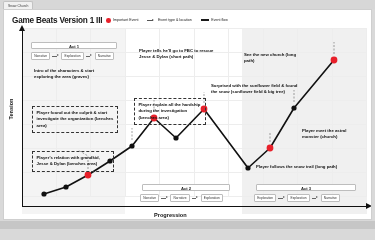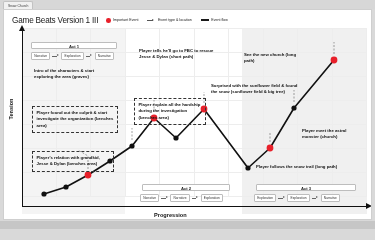--- a/index.html
+++ b/index.html
@@ -32,21 +32,21 @@
   }
   .bottom-strip {
     position: absolute; left: 0; top: 221px; width: 375px; height: 8px;
     background: #c6c6c6;
   }
 
   
   .header { position: absolute; left: 0; top: 4px; width: 369px; height: 14px; }
   .title {
     position: absolute; left: 8px; top: 2px;
-    font-size: 8.2px; font-weight: normal; color: #1a1a1a;
+    font-size: 8.2px; font-weight: bold; color: #1a1a1a;
     letter-spacing: -0.2px; white-space: nowrap;
   }
   .legend { position: absolute; left: 102px; top: 4px; display: flex; align-items: center; gap: 9px; }
   .legend-item { display: flex; align-items: center; gap: 2.5px; }
   .legend-label { font-size: 3.6px; color: #1a1a1a; white-space: nowrap; }
   .dot-red { width: 4.6px; height: 4.6px; border-radius: 50%; background: #e8202a; display: block; }
   .dash-ico { position: relative; width: 8px; height: 4px; display: block; }
   .dash-ico::before {
     content: ""; position: absolute; left: 0; top: 1.8px; width: 5.5px; height: 0;
     border-top: 0.6px dashed #555;

